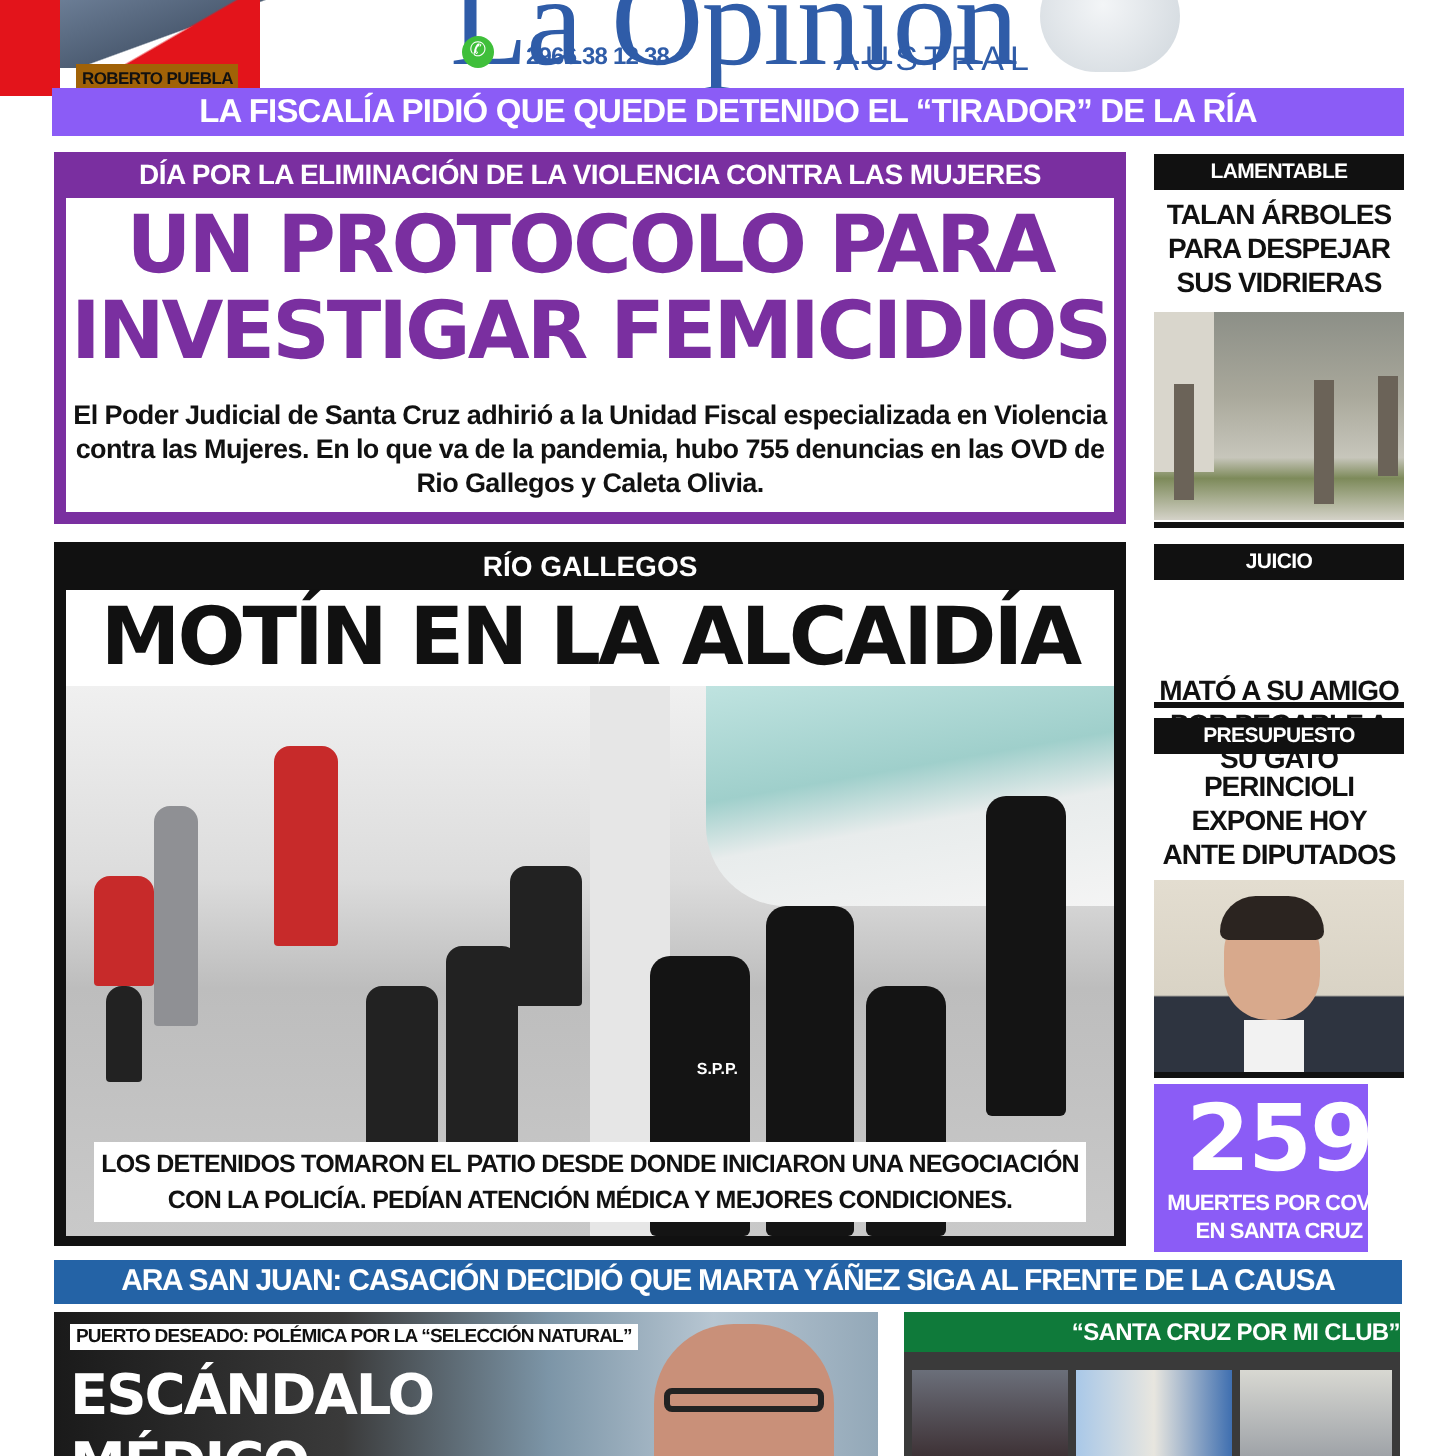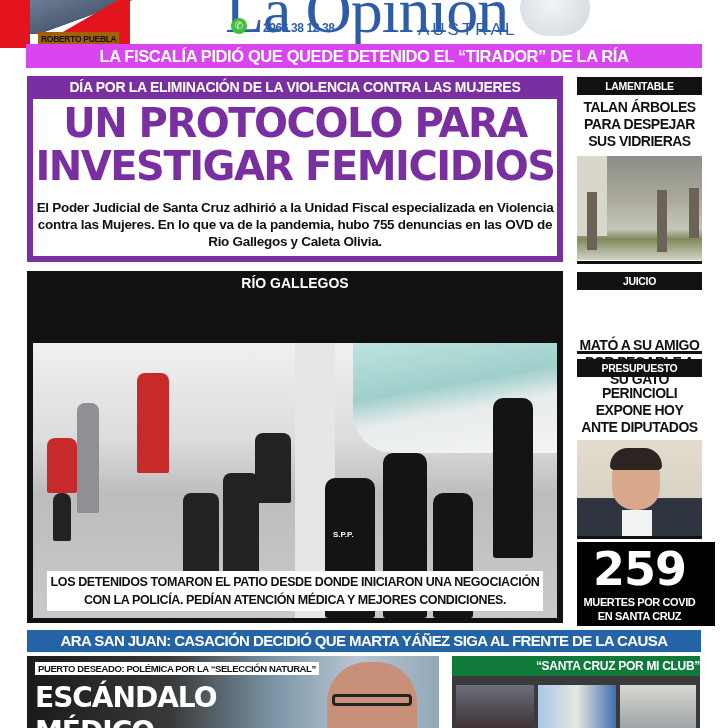--- a/index.html
+++ b/index.html
@@ -20,21 +20,21 @@
   #logo-title { left: 225px; top: -26px; font-family: "Liberation Serif", serif; font-size: 64px;
     color: #2f5ca8; letter-spacing: -1px; white-space: nowrap; }
   #logo-sub { left: 418px; top: 20px; font-size: 17px; color: #2f5ca8; letter-spacing: 3px; }
   #mask { left: 520px; top: -20px; width: 70px; height: 56px; border-radius: 35px;
     background: radial-gradient(circle at 45% 40%, #f3f5f7, #cfd6dc); }
   #wa-icon { left: 231px; top: 18px; width: 16px; height: 16px; border-radius: 50%; background: #3fbf3a;
     color: #fff; font-size: 10px; line-height: 16px; text-align: center; }
   #wa-phone { left: 263px; top: 21px; font-size: 12px; font-weight: bold; color: #2f5ca8; letter-spacing: -0.4px; }
 
   
-  #top-banner { left: 26px; top: 44px; width: 676px; height: 24px; background: #d946ef;
+  #top-banner { left: 26px; top: 44px; width: 676px; height: 24px; background: #8b5cf6;
     color: #fff; font-size: 16.5px; font-weight: bold; text-align: center; line-height: 24px;
     letter-spacing: -0.4px; white-space: nowrap; }
 
   
   #purple-box { left: 27px; top: 76px; width: 536px; height: 186px; background: #7a2fa0; }
   #purple-kicker { left: 0; top: 0; width: 536px; height: 22px; color: #fff; font-size: 14px;
     font-weight: bold; text-align: center; line-height: 22px; letter-spacing: -0.3px; white-space: nowrap; }
   #purple-inner { left: 6px; top: 23px; width: 524px; height: 157px; background: #fff; }
   .femi-line { left: 0; width: 524px; text-align: center; color: #7a2fa0; font-family: "DejaVu Sans", sans-serif;
     font-weight: bold; font-size: 40px; letter-spacing: -1.5px; white-space: nowrap; line-height: 42px; }
@@ -53,21 +53,21 @@
   #trees-photo { left: 577px; top: 156px; width: 125px; height: 104px;
     background: linear-gradient(180deg, #8c8f87 0%, #a9a89b 40%, #c7c6bb 70%, #7d8a5a 80%, #d4d2c8 100%); }
   .trunk { width: 10px; background: #6b6358; }
 
   #perin-photo { left: 577px; top: 440px; width: 125px; height: 96px;
     background: linear-gradient(180deg, #e3ddd0 0%, #d9d3c5 60%, #2e3440 61%, #2e3440 100%); }
   #perin-face { left: 35px; top: 12px; width: 48px; height: 58px; border-radius: 24px 24px 22px 22px; background: #d8a98c; }
   #perin-hair { left: 33px; top: 8px; width: 52px; height: 22px; border-radius: 26px 26px 6px 6px; background: #2b2420; }
   #perin-shirt { left: 45px; top: 70px; width: 30px; height: 26px; background: #f2f2f2; }
 
-  #covid-box { left: 577px; top: 542px; width: 138px; height: 84px; background: #000000; }
+  #covid-box { left: 577px; top: 542px; width: 107px; height: 84px; background: #8b5cf6; }
   #covid-num { left: 0; top: 2px; width: 125px; text-align: center; color: #fff; font-family: "DejaVu Sans", sans-serif;
     font-weight: bold; font-size: 46px; line-height: 50px; letter-spacing: -1px; }
   #covid-label { left: 0; top: 53px; width: 125px; text-align: center; color: #fff; font-size: 11px;
     font-weight: bold; line-height: 14px; letter-spacing: -0.4px; }
 
   
   #motin-box { left: 27px; top: 271px; width: 536px; height: 352px; background: #111; }
   #motin-kicker { left: 0; top: 0; width: 536px; height: 24px; color: #fff; font-size: 14px; font-weight: bold;
     text-align: center; line-height: 24px; }
   #motin-title-area { left: 6px; top: 24px; width: 524px; height: 48px; background: #fff; }
@@ -156,37 +156,40 @@
 </div>
 <div class="abs rcol-rule" style="top:536px;"></div>
 
 <div id="covid-box" class="abs">
   <div id="covid-num" class="abs">259</div>
   <div id="covid-label" class="abs">MUERTES POR COVID EN SANTA CRUZ</div>
 </div>
 
 <div id="motin-box" class="abs">
   <div id="motin-kicker" class="abs">RÍO GALLEGOS</div>
+  <div id="motin-title-area" class="abs">
+    <div id="motin-title" class="abs">MOTÍN EN LA ALCAIDÍA</div>
+  </div>
   <div id="motin-photo" class="abs">
     <div id="truck" class="abs"></div>
     <div id="wall-pillar" class="abs"></div>
 
     <div class="abs person person-red" style="left:14px;top:95px;width:30px;height:55px;"></div>
     <div class="abs person" style="left:20px;top:150px;width:18px;height:48px;"></div>
     <div class="abs person" style="left:44px;top:60px;width:22px;height:110px;background:#8f9094;"></div>
     <div class="abs person person-red" style="left:104px;top:30px;width:32px;height:100px;"></div>
     <div class="abs person" style="left:150px;top:150px;width:36px;height:110px;"></div>
     <div class="abs person" style="left:190px;top:130px;width:36px;height:110px;"></div>
     <div class="abs person" style="left:222px;top:90px;width:36px;height:70px;"></div>
 
     <div class="abs cop" style="left:292px;top:135px;width:50px;height:140px;"></div>
     <div class="abs cop" style="left:350px;top:110px;width:44px;height:165px;"></div>
     <div class="abs cop" style="left:400px;top:150px;width:40px;height:125px;"></div>
     <div class="abs cop" style="left:460px;top:55px;width:40px;height:160px;"></div>
-    <div class="abs" style="left:300px;top:170px;width:36px;height:44px;color:#fff;font-size:8px;font-weight:bold;text-align:left;line-height:44px;">S.P.P.</div>
+    <div class="abs" style="left:300px;top:170px;width:36px;height:44px;color:#fff;font-size:8px;font-weight:bold;text-align:right;line-height:44px;">S.P.P.</div>
     <div id="motin-caption" class="abs">LOS DETENIDOS TOMARON EL PATIO DESDE DONDE INICIARON UNA NEGOCIACIÓN CON LA POLICÍA. PEDÍAN ATENCIÓN MÉDICA Y MEJORES CONDICIONES.</div>
   </div>
 </div>
 
 <div id="blue-banner" class="abs">ARA SAN JUAN: CASACIÓN DECIDIÓ QUE MARTA YÁÑEZ SIGA AL FRENTE DE LA CAUSA</div>
 
 <div id="bl-box" class="abs">
   <div id="bl-man" class="abs"></div>
   <div id="bl-glasses" class="abs"></div>
   <div id="bl-kicker" class="abs">PUERTO DESEADO: POLÉMICA POR LA “SELECCIÓN NATURAL”</div>

